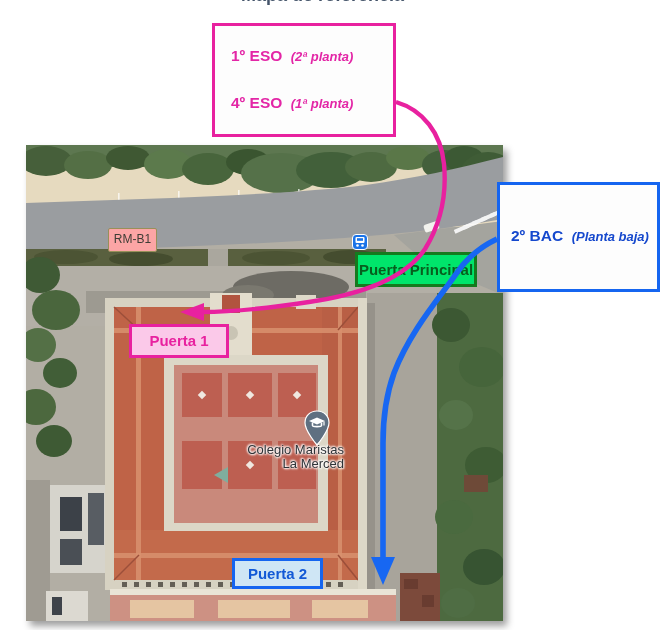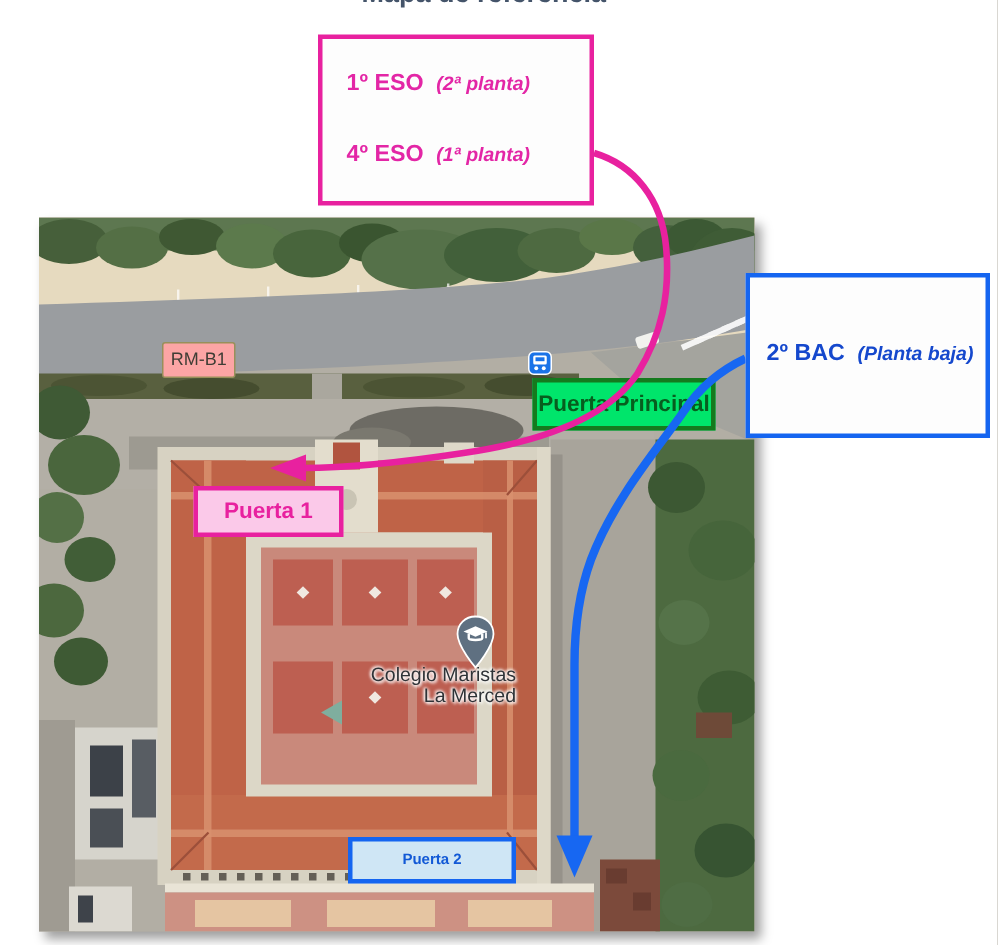--- a/index.html
+++ b/index.html
@@ -42,23 +42,23 @@
     left:355px;top:252px;width:122px;height:35px;line-height:29px;
     background:#00e56b;border:3px solid #157a1e;color:#075e1e;
     font-size:15px;font-weight:bold;
   }
   .puerta1{
     left:114px;top:324px;width:100px;height:34px;line-height:28px;
     background:#fbc9e9;border:3px solid #e8219f;color:#e8219f;
     font-size:15px;font-weight:bold;margin-left:15px;
   }
   .puerta2{
-    left:232px;top:558px;width:112px;height:31px;line-height:25px;
+    left:232px;top:558px;width:91px;height:31px;line-height:25px;
     background:#cfe6f5;border:3px solid #1565f0;color:#1259d6;
-    font-size:10px;font-weight:bold;
+    font-size:15px;font-weight:bold;
   }
   .pin{position:absolute;left:303px;top:410px;width:28px;height:37px;z-index:3;}
   .place-label{
     position:absolute;left:236px;top:443px;width:108px;z-index:3;
     font-size:13px;font-weight:normal;color:#2f3337;line-height:14px;text-align:right;
     text-shadow:0 0 2px #fff,0 0 3px #fff,1px 1px 2px #fff,-1px -1px 2px #fff;
   }
   .routes{position:absolute;left:0;top:0;z-index:4;pointer-events:none;}
 </style>
 </head>

